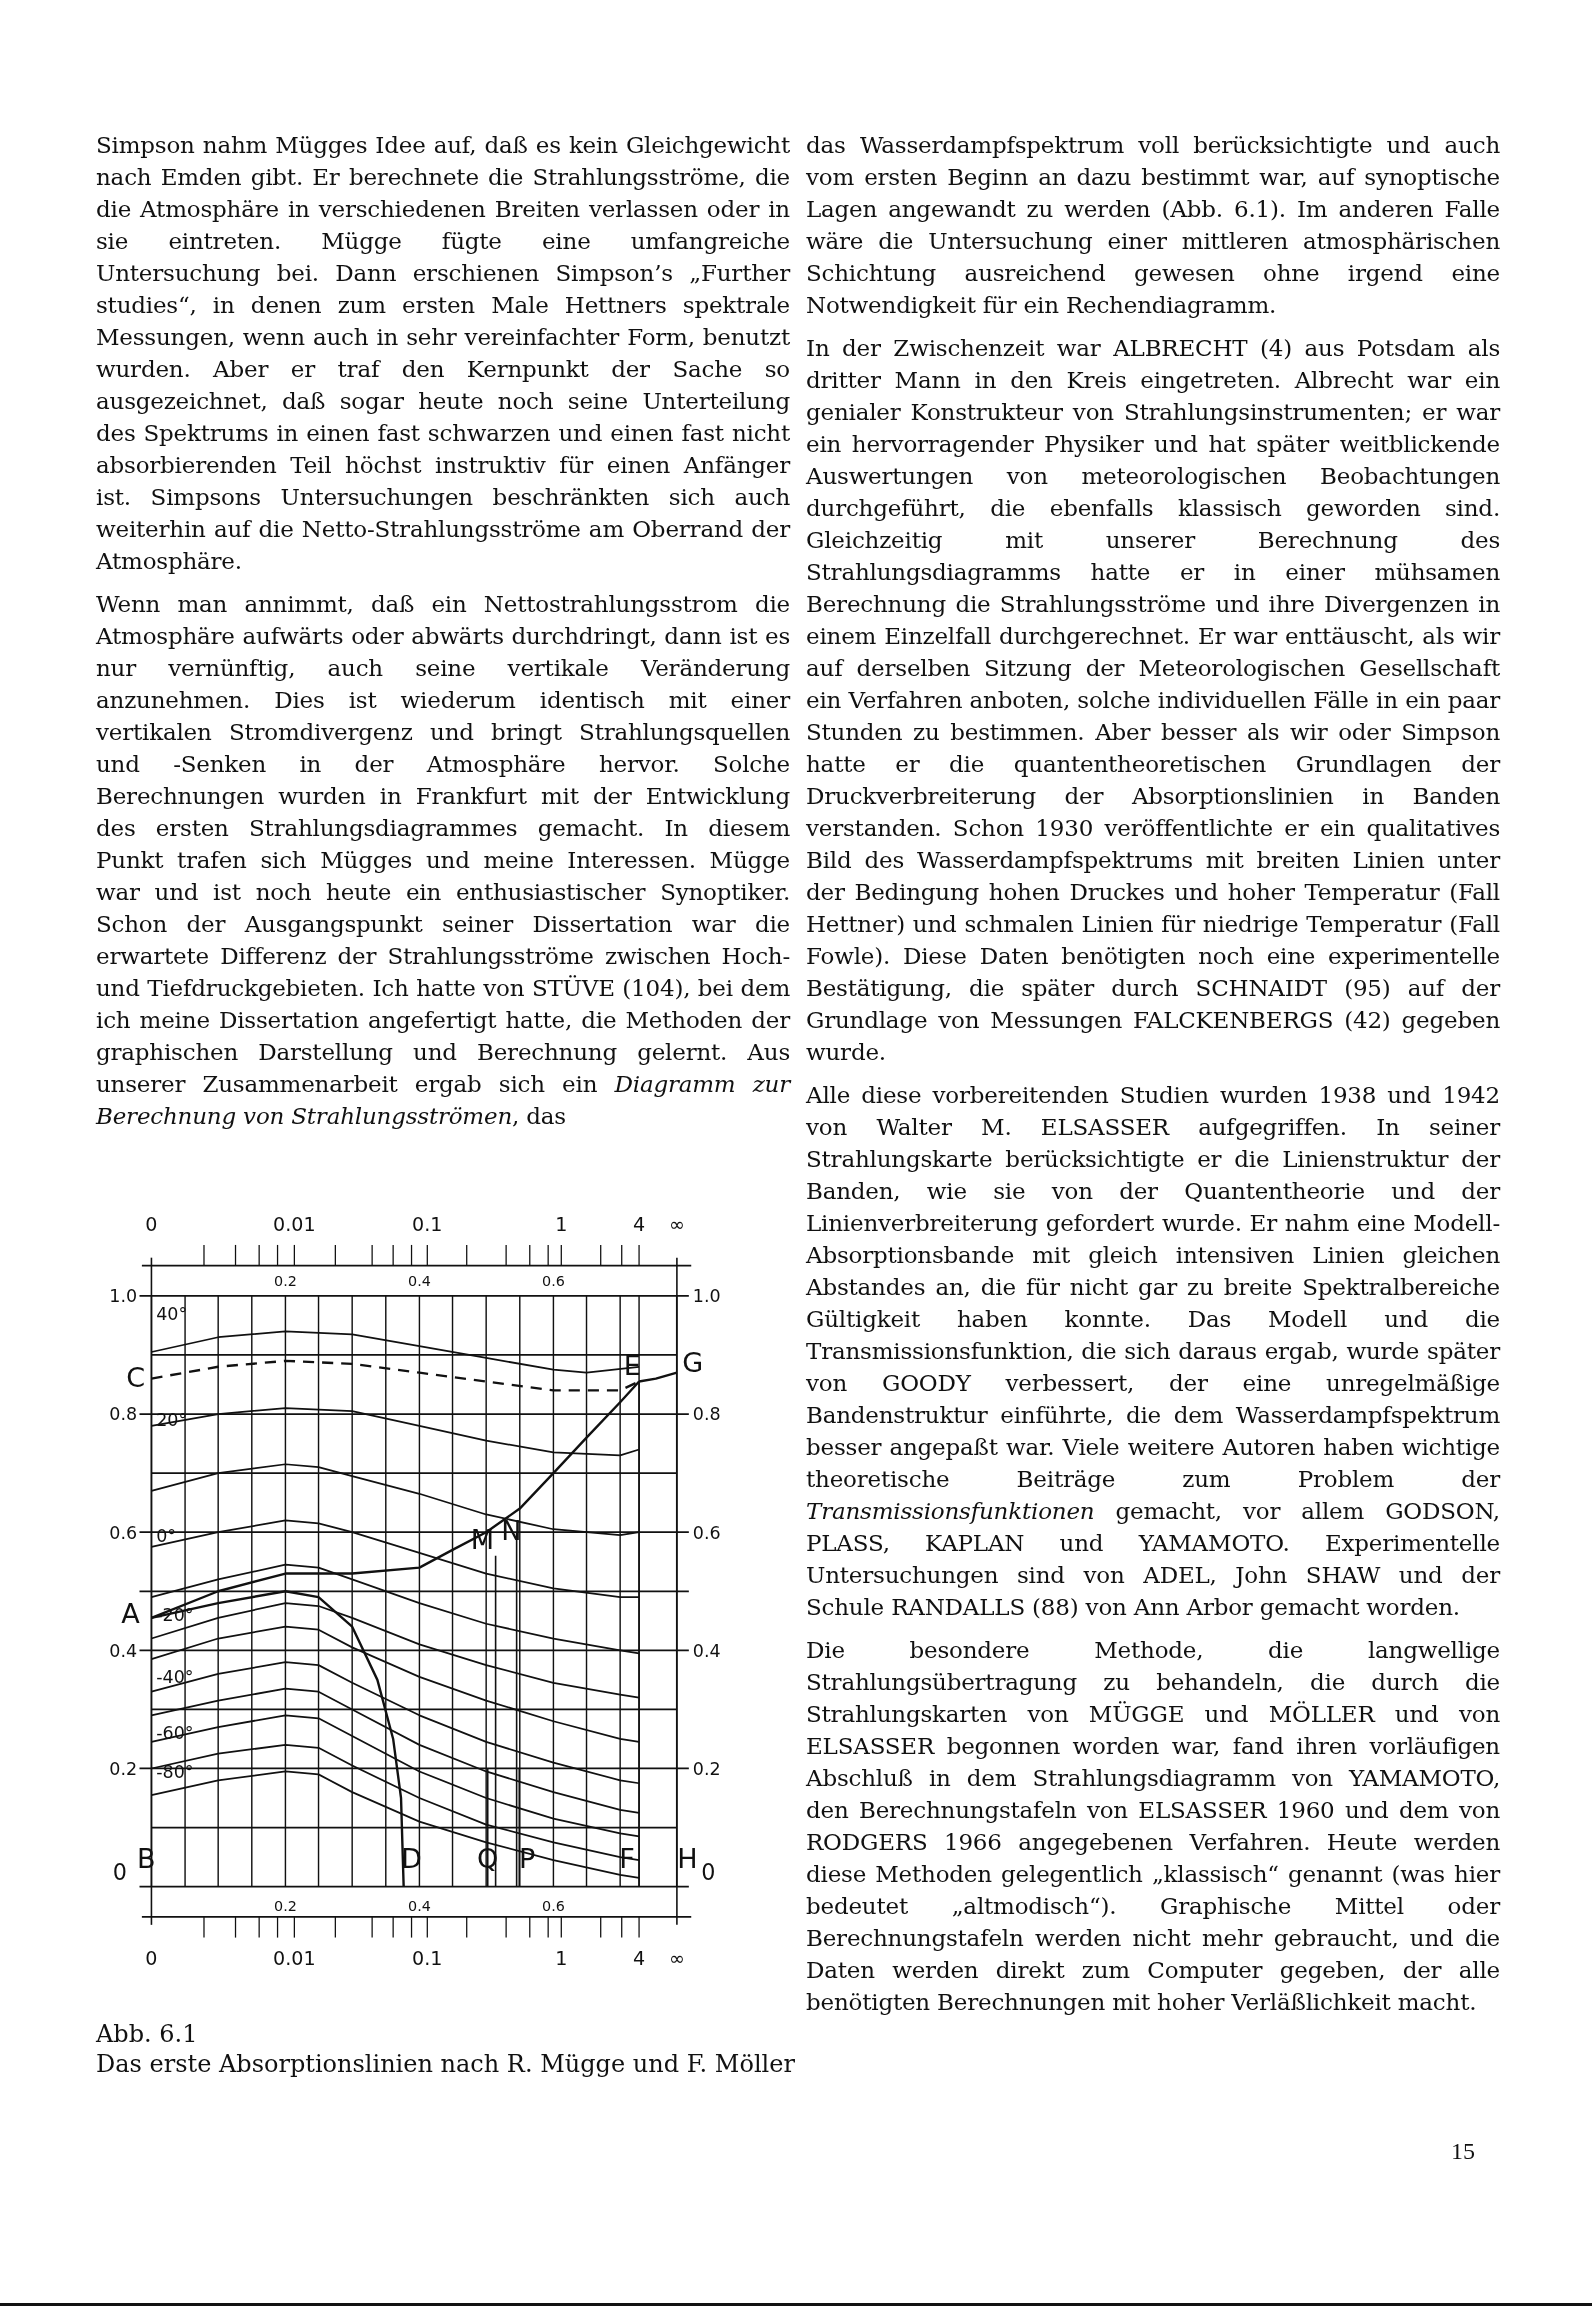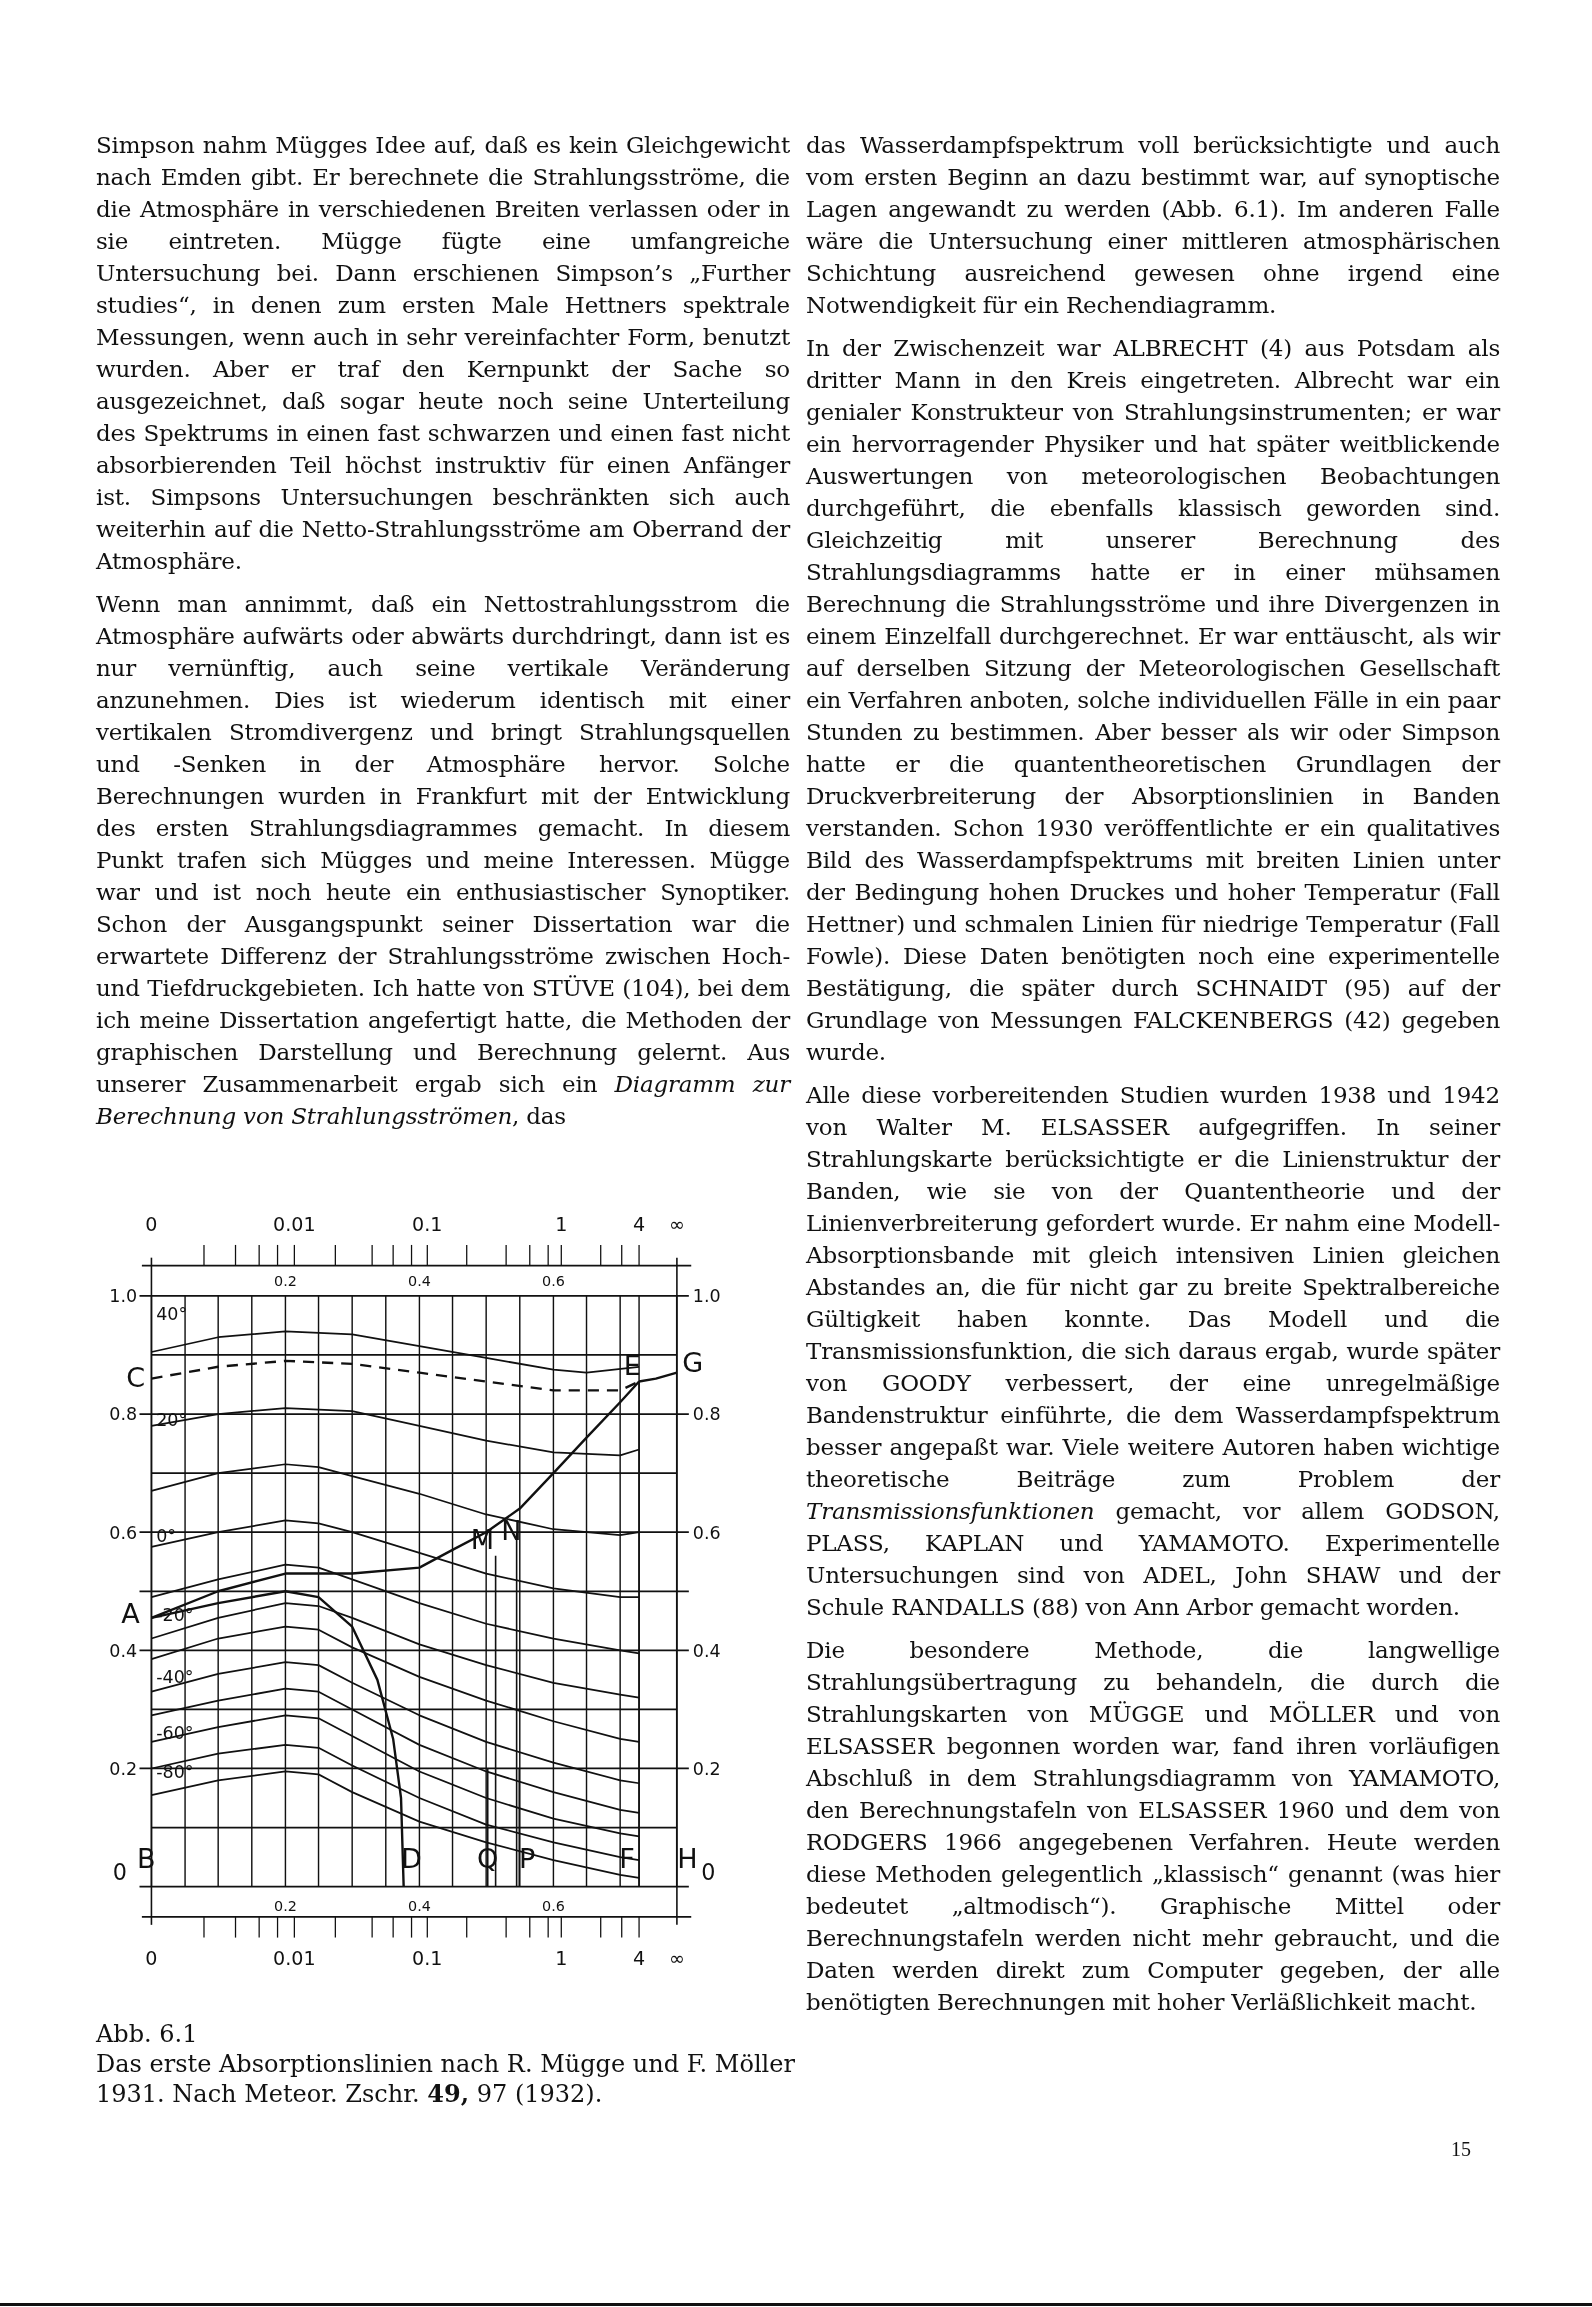--- a/index.html
+++ b/index.html
@@ -10,21 +10,21 @@
   .col-left { left: 96px; top: 116px; }
   .col-right { left: 806px; top: 116px; }
   .col p { margin: 0 0 11px 0; }
   em { font-style: italic; }
   #figure { position: absolute; left: 102px; top: 1190px; width: 653px; height: 828px; }
   #figure svg { display: block; }
   .fig-text { font-family: "DejaVu Sans", "Liberation Sans", sans-serif; fill: #111; }
   .caption { position: absolute; left: 96px; top: 2019px; width: 701px;
              font-size: 24px; line-height: 30px; font-family: "DejaVu Serif", serif; }
   .caption div { margin: 0; }
-  .page-number { position: absolute; left: 1451px; top: 2138px; font-size: 20px;
+  .page-number { position: absolute; left: 1451px; top: 2138px; font-size: 24px;
                  font-family: "Liberation Serif", serif; text-align: right; }
   .bottom-rule { position: absolute; left: 0; top: 2303px; width: 1592px; height: 3.2px; background: #111; }
 </style>
 </head>
 <body>
 
 <div class="col col-left" id="left-col">
     <p><span>Simpson nahm Mügges Idee auf, daß es kein Gleichgewicht nach Emden gibt. Er berechnete die Strahlungsströme, die die Atmosphäre in verschiedenen Breiten verlassen oder in sie eintreten. Mügge fügte eine umfangreiche Untersuchung bei. Dann erschienen Simpson’s „Further studies“, in denen zum ersten Male Hettners spektrale Messungen, wenn auch in sehr vereinfachter Form, benutzt wurden. Aber er traf den Kernpunkt der Sache so ausgezeichnet, daß sogar heute noch seine Unterteilung des Spektrums in einen fast schwarzen und einen fast nicht absorbierenden Teil höchst instruktiv für einen Anfänger ist. Simpsons Untersuchungen beschränkten sich auch weiterhin auf die Netto-Strahlungsströme am Oberrand der Atmosphäre.</span></p>
     <p><span>Wenn man annimmt, daß ein Nettostrahlungsstrom die Atmosphäre aufwärts oder abwärts durchdringt, dann ist es nur vernünftig, auch seine vertikale Veränderung anzunehmen. Dies ist wiederum identisch mit einer vertikalen Stromdivergenz und bringt Strahlungsquellen und -Senken in der Atmosphäre hervor. Solche Berechnungen wurden in Frankfurt mit der Entwicklung des ersten Strahlungsdiagrammes gemacht. In diesem Punkt trafen sich Mügges und meine Interessen. Mügge war und ist noch heute ein enthusiastischer Synoptiker. Schon der Ausgangspunkt seiner Dissertation war die erwartete Differenz der Strahlungsströme zwischen Hoch- und Tiefdruckgebieten. Ich hatte von STÜVE (104), bei dem ich meine Dissertation angefertigt hatte, die Methoden der graphischen Darstellung und Berechnung gelernt. Aus unserer Zusammenarbeit ergab sich ein </span><em>Diagramm zur Berechnung von Strahlungsströmen</em><span>, das</span></p>
   </div>
@@ -176,18 +176,17 @@
       <text x="659.3000000000001" y="851.61" font-size="34" text-anchor="middle" class="fig-text">F</text>
       <text x="735.2" y="851.61" font-size="34" text-anchor="middle" class="fig-text">H</text>
       <text x="22.4" y="866.45" font-size="28" text-anchor="middle" class="fig-text">0</text>
       <text x="761.6" y="866.45" font-size="28" text-anchor="middle" class="fig-text">0</text>
     </svg>
 </div>
 
 <div class="caption">
   <div>Abb. 6.1</div>
   <div>Das erste Absorptionslinien nach R. Mügge und F. Möller</div>
-  <div><span>1931. Nach Meteor. Zschr. </span><b>49,</b><span> 97 (1932).</span></div>
 </div>
 
 <div class="page-number">15</div>
 <div class="bottom-rule"></div>
 
 
 </body></html>

